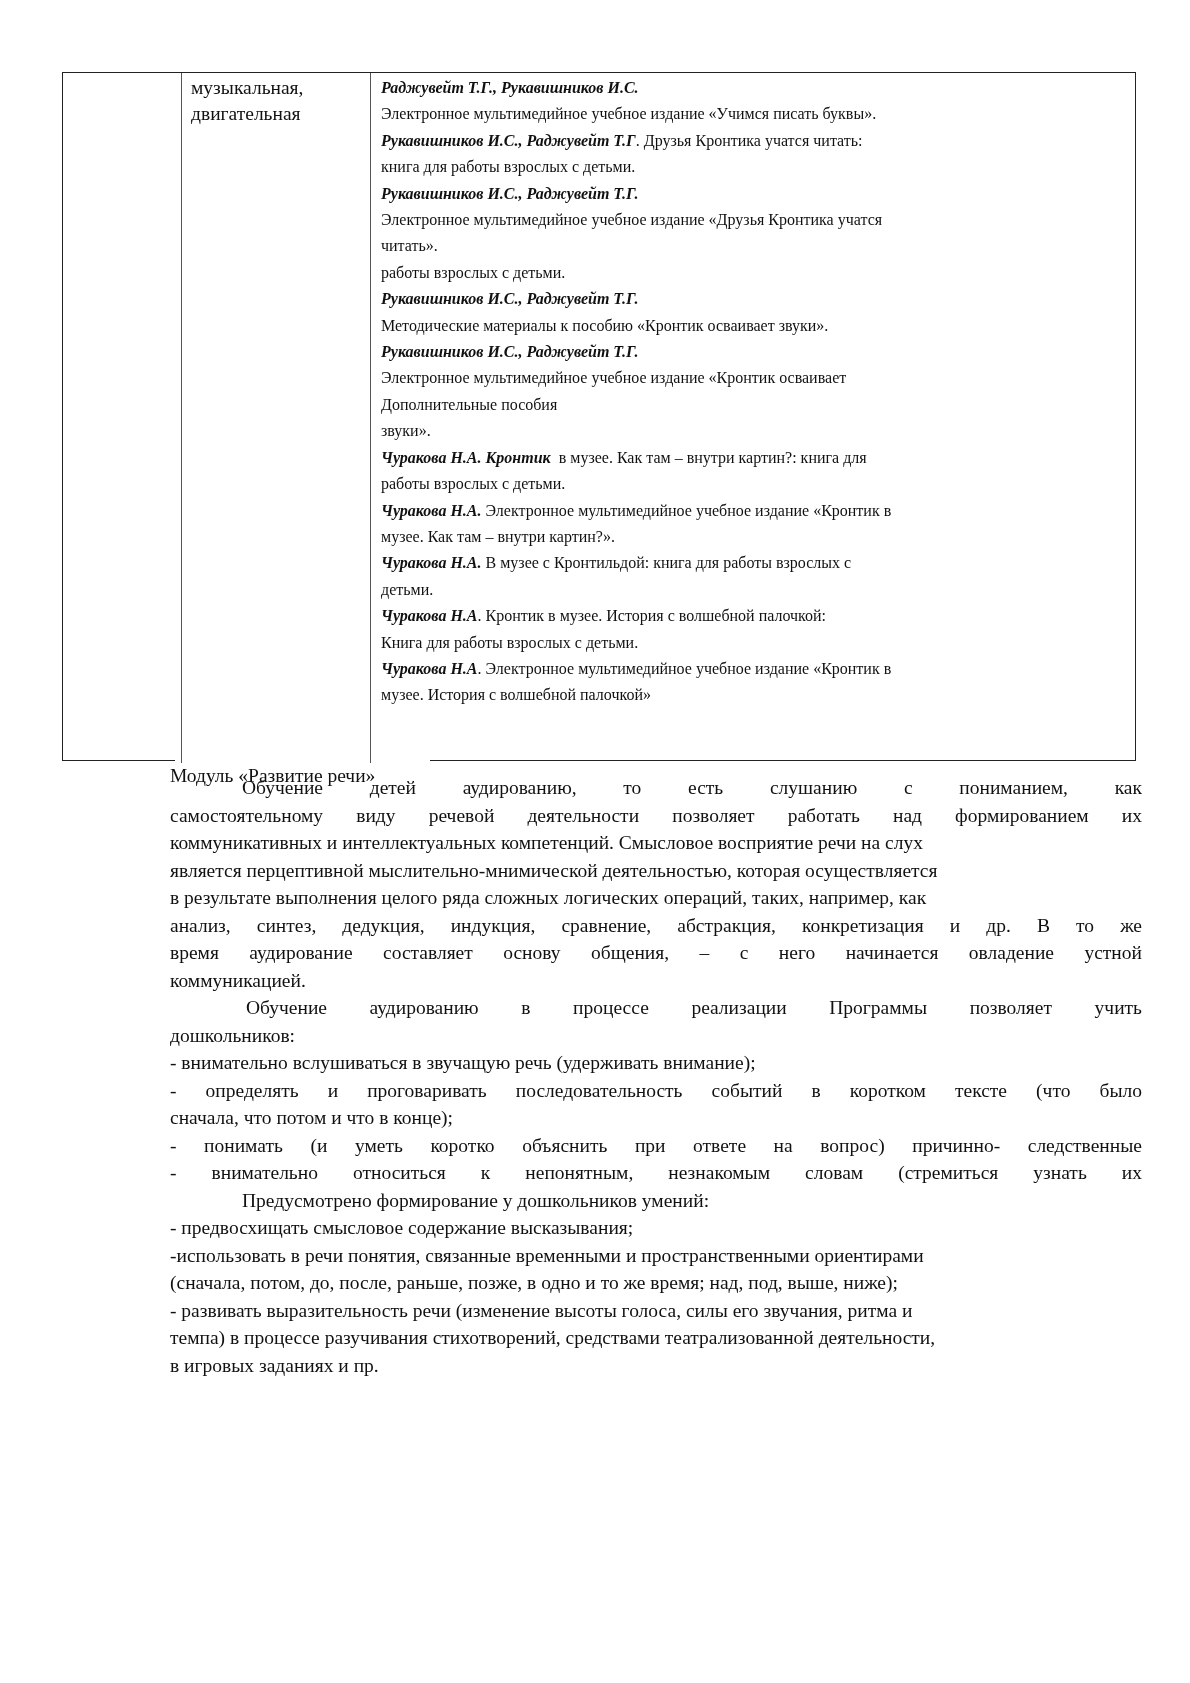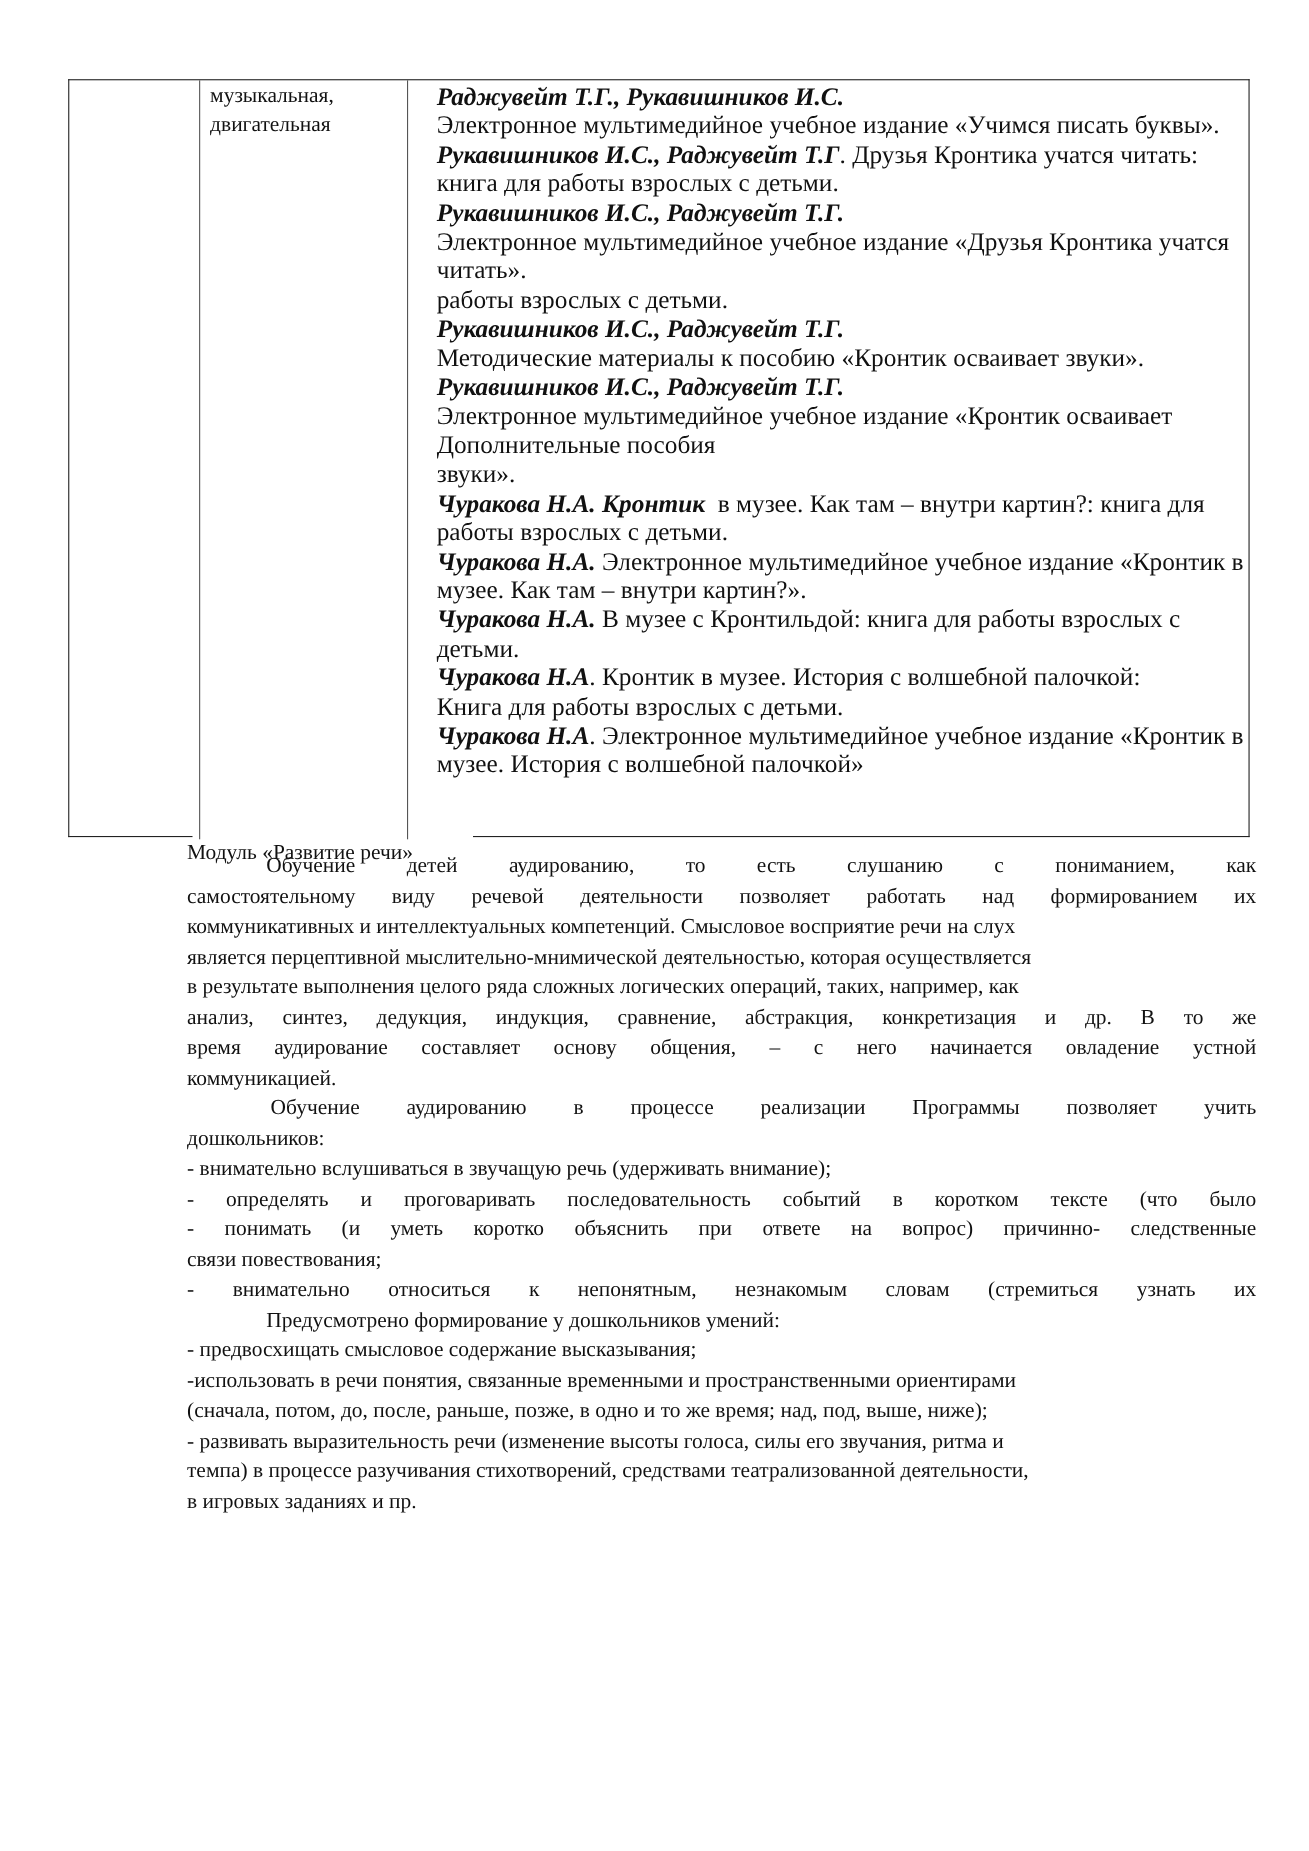--- a/index.html
+++ b/index.html
@@ -20,22 +20,22 @@
     .tbl-bottom-right { position: absolute; left: 430px; top: 760px; width: 706px; border-top: 1.5px solid #222; }
     .col-sep { position: absolute; top: 0; bottom: -2px; border-left: 1.5px solid #555; }
     .col-sep.s1 { left: 118px; }
     .col-sep.s2 { left: 307px; }
 
     .cell-activity {
       position: absolute; left: 128px; top: 0px; width: 178px;
       font-size: 19.5px; line-height: 26.4px; padding-top: 2px;
     }
     .cell-lit {
-      position: absolute; left: 334px; top: 0px; width: 750px;
-      font-size: 23px; line-height: 26.4px; padding-top: 2px;
+      position: absolute; left: 318px; top: 0px; width: 750px;
+      font-size: 16px; line-height: 26.4px; padding-top: 2px;
     }
     .lit-line { display: block; white-space: nowrap; }
     .bi { font-weight: bold; font-style: italic; }
 
     
     .module-title {
       position: absolute; left: 170px; top: 763px;
       font-size: 19.5px; font-weight: normal; line-height: 26px;
     }
     .body-text {
@@ -99,22 +99,22 @@
       <span class="line ">коммуникативных и интеллектуальных компетенций. Смысловое восприятие речи на слух</span>
       <span class="line ">является перцептивной мыслительно-мнимической деятельностью, которая осуществляется</span>
       <span class="line ">в результате выполнения целого ряда сложных логических операций, таких, например, как</span>
       <span class="line justify">анализ, синтез, дедукция, индукция, сравнение, абстракция, конкретизация и др. В то же</span>
       <span class="line justify">время аудирование составляет основу общения, – с него начинается овладение устной</span>
       <span class="line ">коммуникацией.</span>
       <span class="line indent2 justify">Обучение аудированию в процессе реализации Программы позволяет учить</span>
       <span class="line ">дошкольников:</span>
       <span class="line ">- внимательно вслушиваться в звучащую речь (удерживать внимание);</span>
       <span class="line justify">- определять и проговаривать последовательность событий в коротком тексте (что было</span>
+      <span class="line ">сначала, что потом и что в конце);</span>
       <span class="line justify">- понимать (и уметь коротко объяснить при ответе на вопрос) причинно- следственные</span>
-      <span class="line ">связи повествования;</span>
       <span class="line justify">- внимательно относиться к непонятным, незнакомым словам (стремиться узнать их</span>
       <span class="line indent">Предусмотрено формирование у дошкольников умений:</span>
       <span class="line ">- предвосхищать смысловое содержание высказывания;</span>
       <span class="line ">-использовать в речи понятия, связанные временными и пространственными ориентирами</span>
       <span class="line ">(сначала, потом, до, после, раньше, позже, в одно и то же время; над, под, выше, ниже);</span>
       <span class="line ">- развивать выразительность речи (изменение высоты голоса, силы его звучания, ритма и</span>
       <span class="line ">темпа) в процессе разучивания стихотворений, средствами театрализованной деятельности,</span>
       <span class="line ">в игровых заданиях и пр.</span>
     </div>
 </div>

